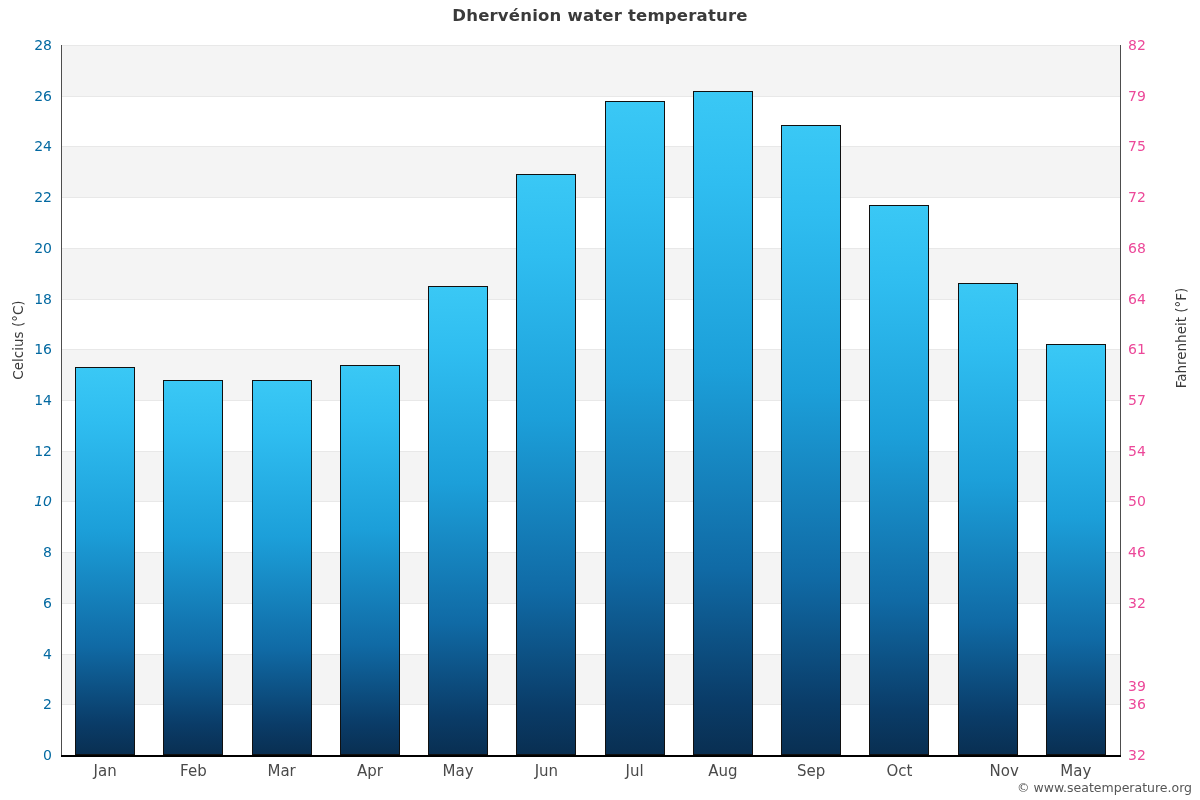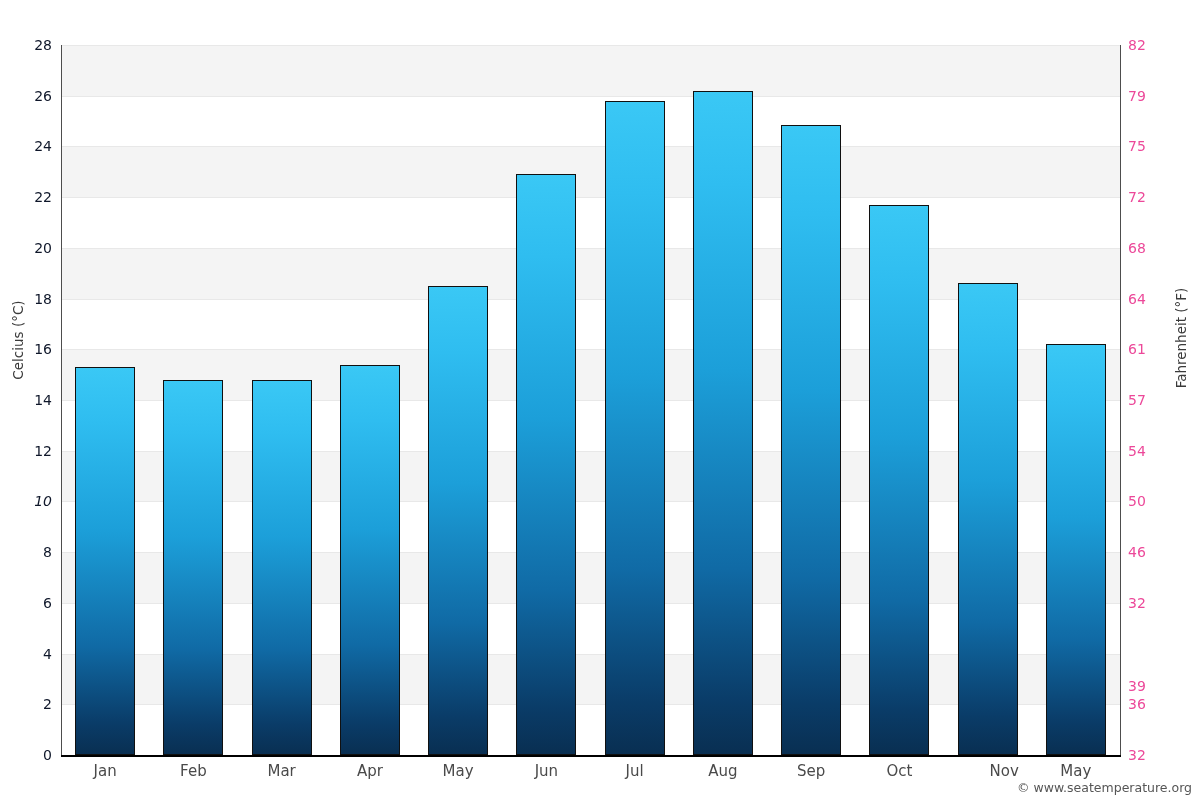--- a/index.html
+++ b/index.html
@@ -95,21 +95,21 @@
     box-sizing: border-box;
     background-image: linear-gradient(to bottom, #3ac8f5 0%, #2fbdf0 14%, #1c9fd9 42%, #106aa5 72%, #0a3c68 92%, #092f52 100%);
   }
 
   
   .ytick-left {
     position: absolute;
     right: 0;
     text-align: right;
     font-size: 14px;
-    color: #0f172a;
+    color: #0369a1;
     transform: translateY(-50%);
     white-space: nowrap;
   }
   #ytick-left-col {
     position: absolute;
     left: 0;
     top: 0;
     width: 52px;
     height: 800px;
   }
@@ -173,20 +173,21 @@
     color: #555555;
     white-space: nowrap;
     margin-top: 24px;
   }
 </style>
 </head>
 <body>
 
 <div id="chart-root">
 
+  <div id="chart-title">Dhervénion water temperature</div>
 
   <div id="plot-area">
       <div class="band" style="top: 0px; height: 50.7143px; background: rgb(244, 244, 244);"></div>
       <div class="band" style="top: 101.429px; height: 50.7143px; background: rgb(244, 244, 244);"></div>
       <div class="band" style="top: 202.857px; height: 50.7143px; background: rgb(244, 244, 244);"></div>
       <div class="band" style="top: 304.286px; height: 50.7143px; background: rgb(244, 244, 244);"></div>
       <div class="band" style="top: 405.714px; height: 50.7143px; background: rgb(244, 244, 244);"></div>
       <div class="band" style="top: 507.143px; height: 50.7143px; background: rgb(244, 244, 244);"></div>
       <div class="band" style="top: 608.571px; height: 50.7143px; background: rgb(244, 244, 244);"></div>
       <div class="gridline" style="top: 659px;"></div>

